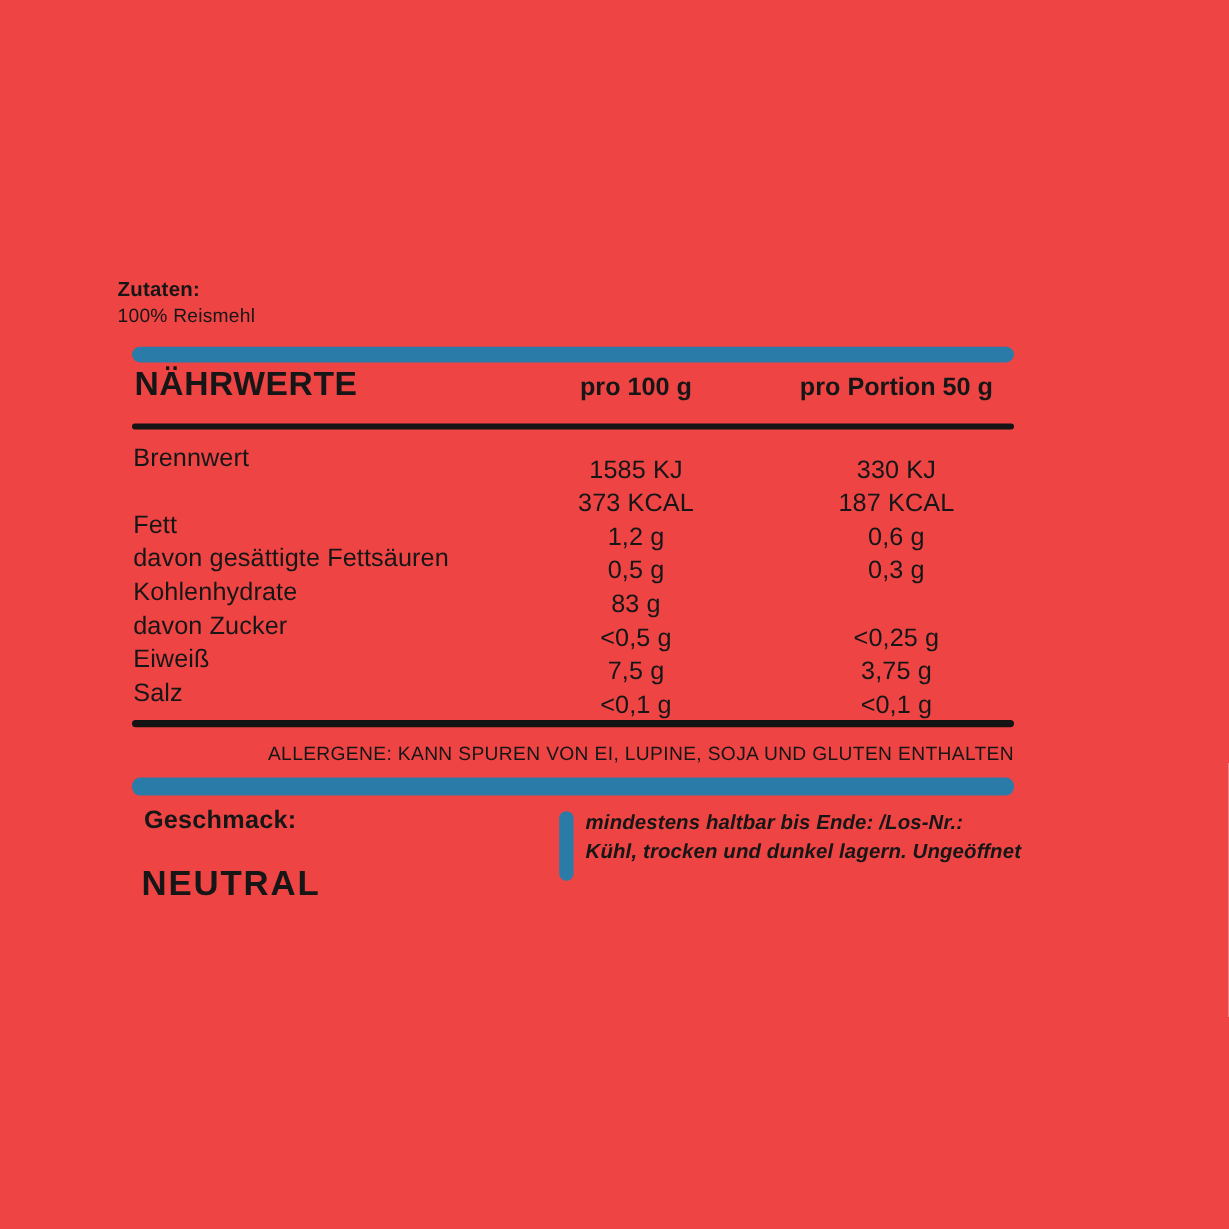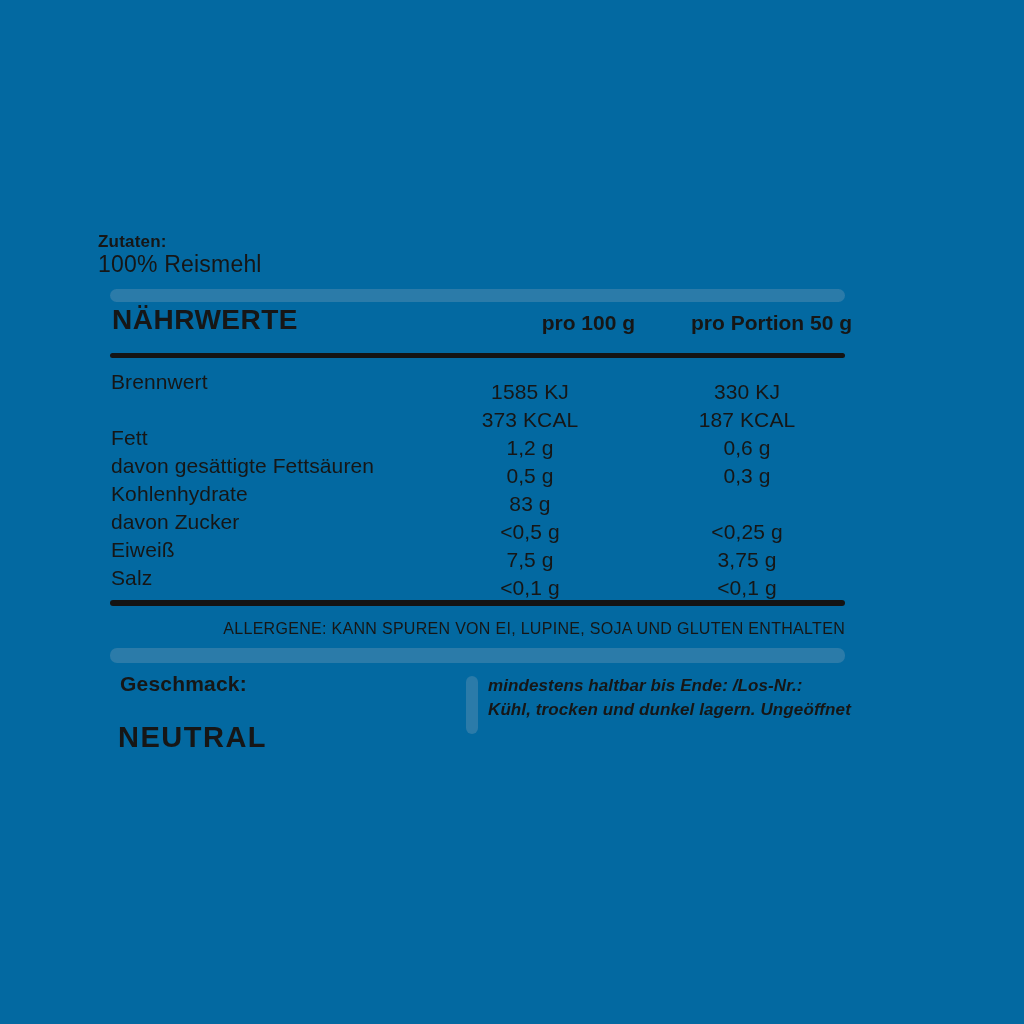--- a/index.html
+++ b/index.html
@@ -1,42 +1,42 @@
 <!DOCTYPE html>
 <html style="--accent: #2b7ba9;"><head>
 <meta charset="utf-8">
 <style>
   html, body { margin: 0; padding: 0; background: #ffffff; }
   .stage {
     position: relative;
     width: 1024px;
     height: 1024px;
-    background: #0369a1;
+    background: #ef4444;
     font-family: "Liberation Sans", "DejaVu Sans", sans-serif;
     color: #161616;
     overflow: hidden;
   }
   .abs { position: absolute; }
 
   
   .ingredients { left: 98px; top: 231px; }
   .ingredients .ing-heading { font-size: 17px; font-weight: 700; line-height: 22px; letter-spacing: 0.2px; }
-  .ingredients .ing-value { font-size: 23px; font-weight: 500; line-height: 22px; letter-spacing: 0.2px; }
+  .ingredients .ing-value { font-size: 16px; font-weight: 500; line-height: 22px; letter-spacing: 0.2px; }
 
   
   .blue-bar { background: var(--accent, #2b7ba9); border-radius: 7px; }
   .bar-top    { left: 110px; top: 289px; width: 735px; height: 13px; }
   .bar-bottom { left: 110px; top: 648px; width: 735px; height: 15px; }
   .rule { background: #141414; border-radius: 3px; }
   .rule-1 { left: 110px; top: 353px; width: 735px; height: 5px; }
   .rule-2 { left: 110px; top: 600px; width: 735px; height: 6px; }
 
   
   .nutri-title { left: 112px; top: 304px; font-size: 28px; font-weight: 700; letter-spacing: 0.5px; }
-  .col-head { top: 311px; width: 210px; text-align: right; font-size: 21px; font-weight: 600; }
+  .col-head { top: 311px; width: 210px; text-align: center; font-size: 21px; font-weight: 600; }
   .col-head-1 { left: 425px; }
   .col-head-2 { left: 642px; }
 
   
   .nutri-rows { left: 110px; top: 360px; width: 745px; }
   .nrow { display: grid; grid-template-columns: 315px 210px 224px; height: 28px; align-items: center; }
   .nrow span { font-size: 21px; font-weight: 500; letter-spacing: 0.1px; white-space: nowrap; }
   .c-label { text-align: left; padding-left: 1px; }
   .c-v1, .c-v2 { text-align: center; margin-top: 20px; }
 

